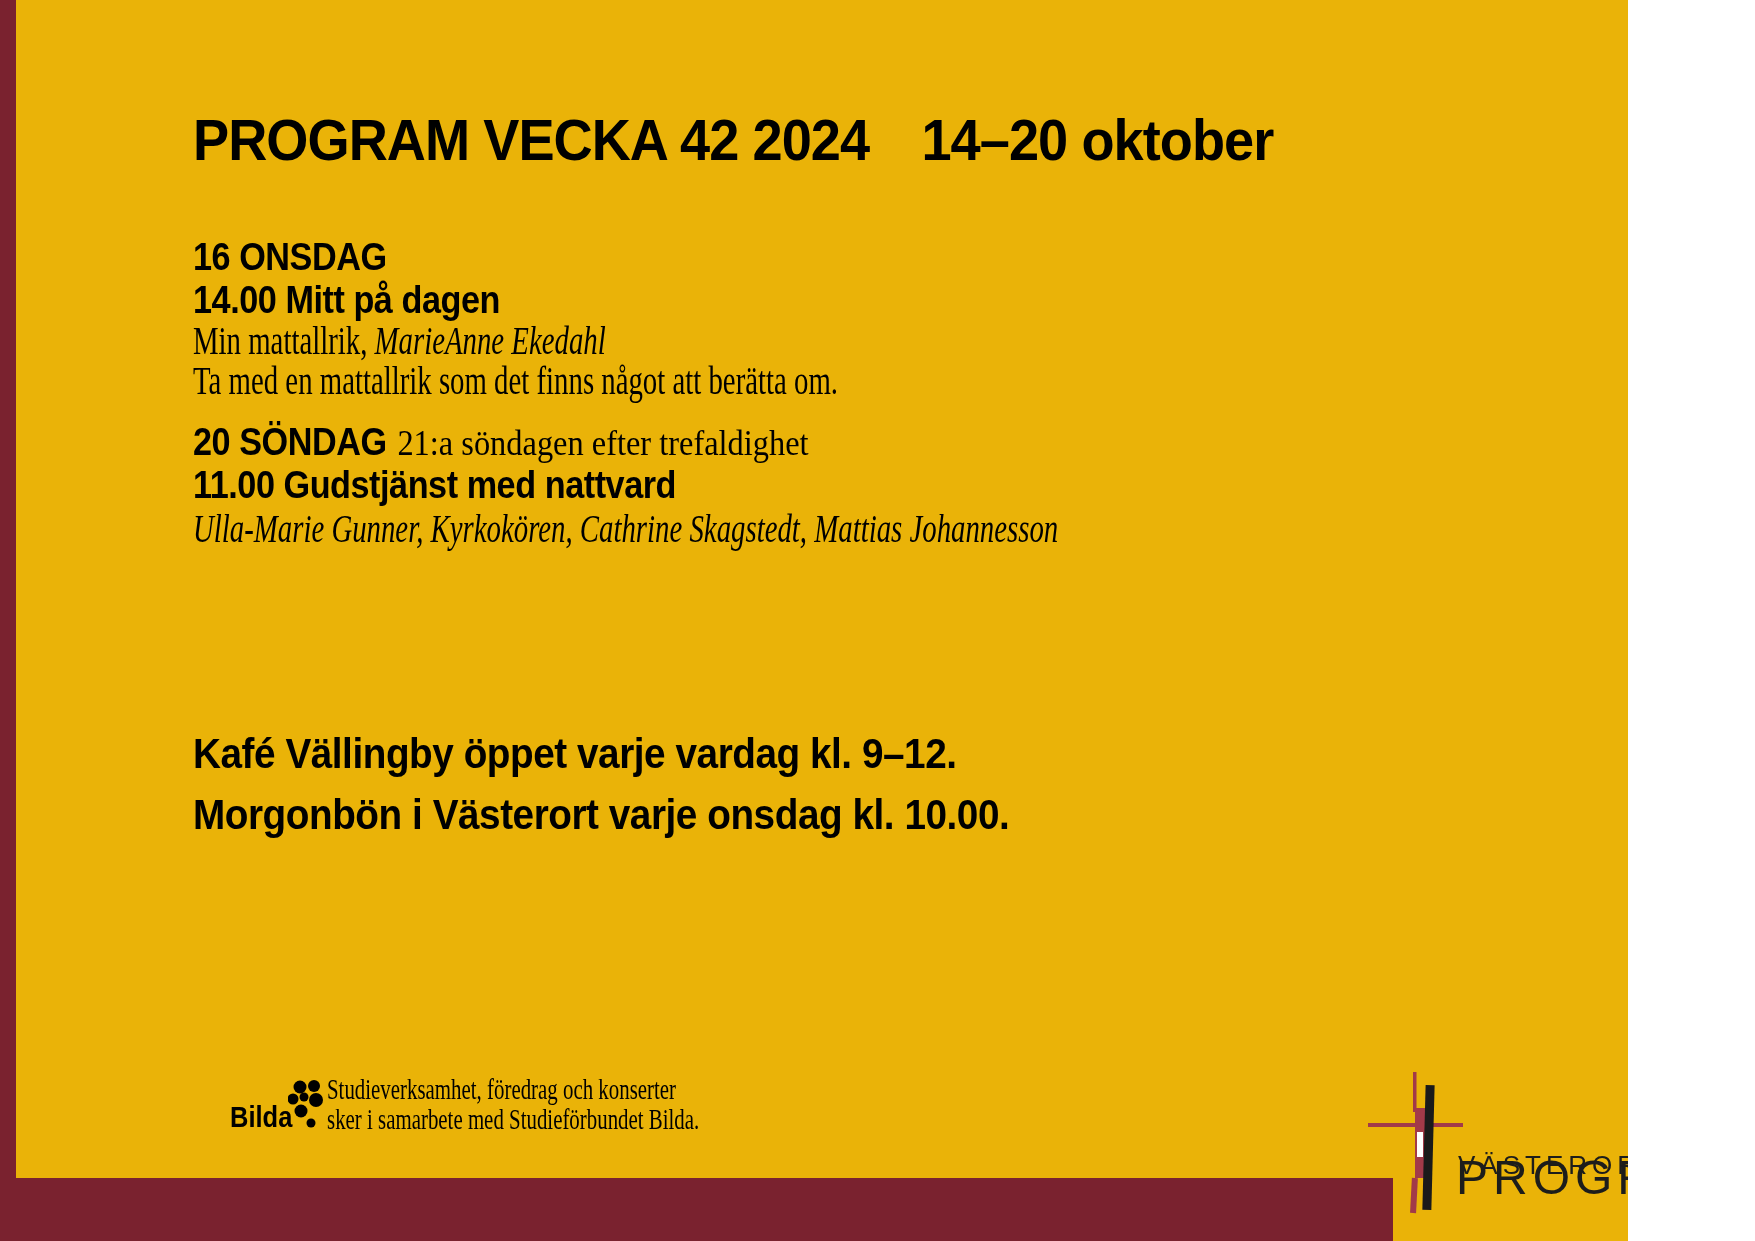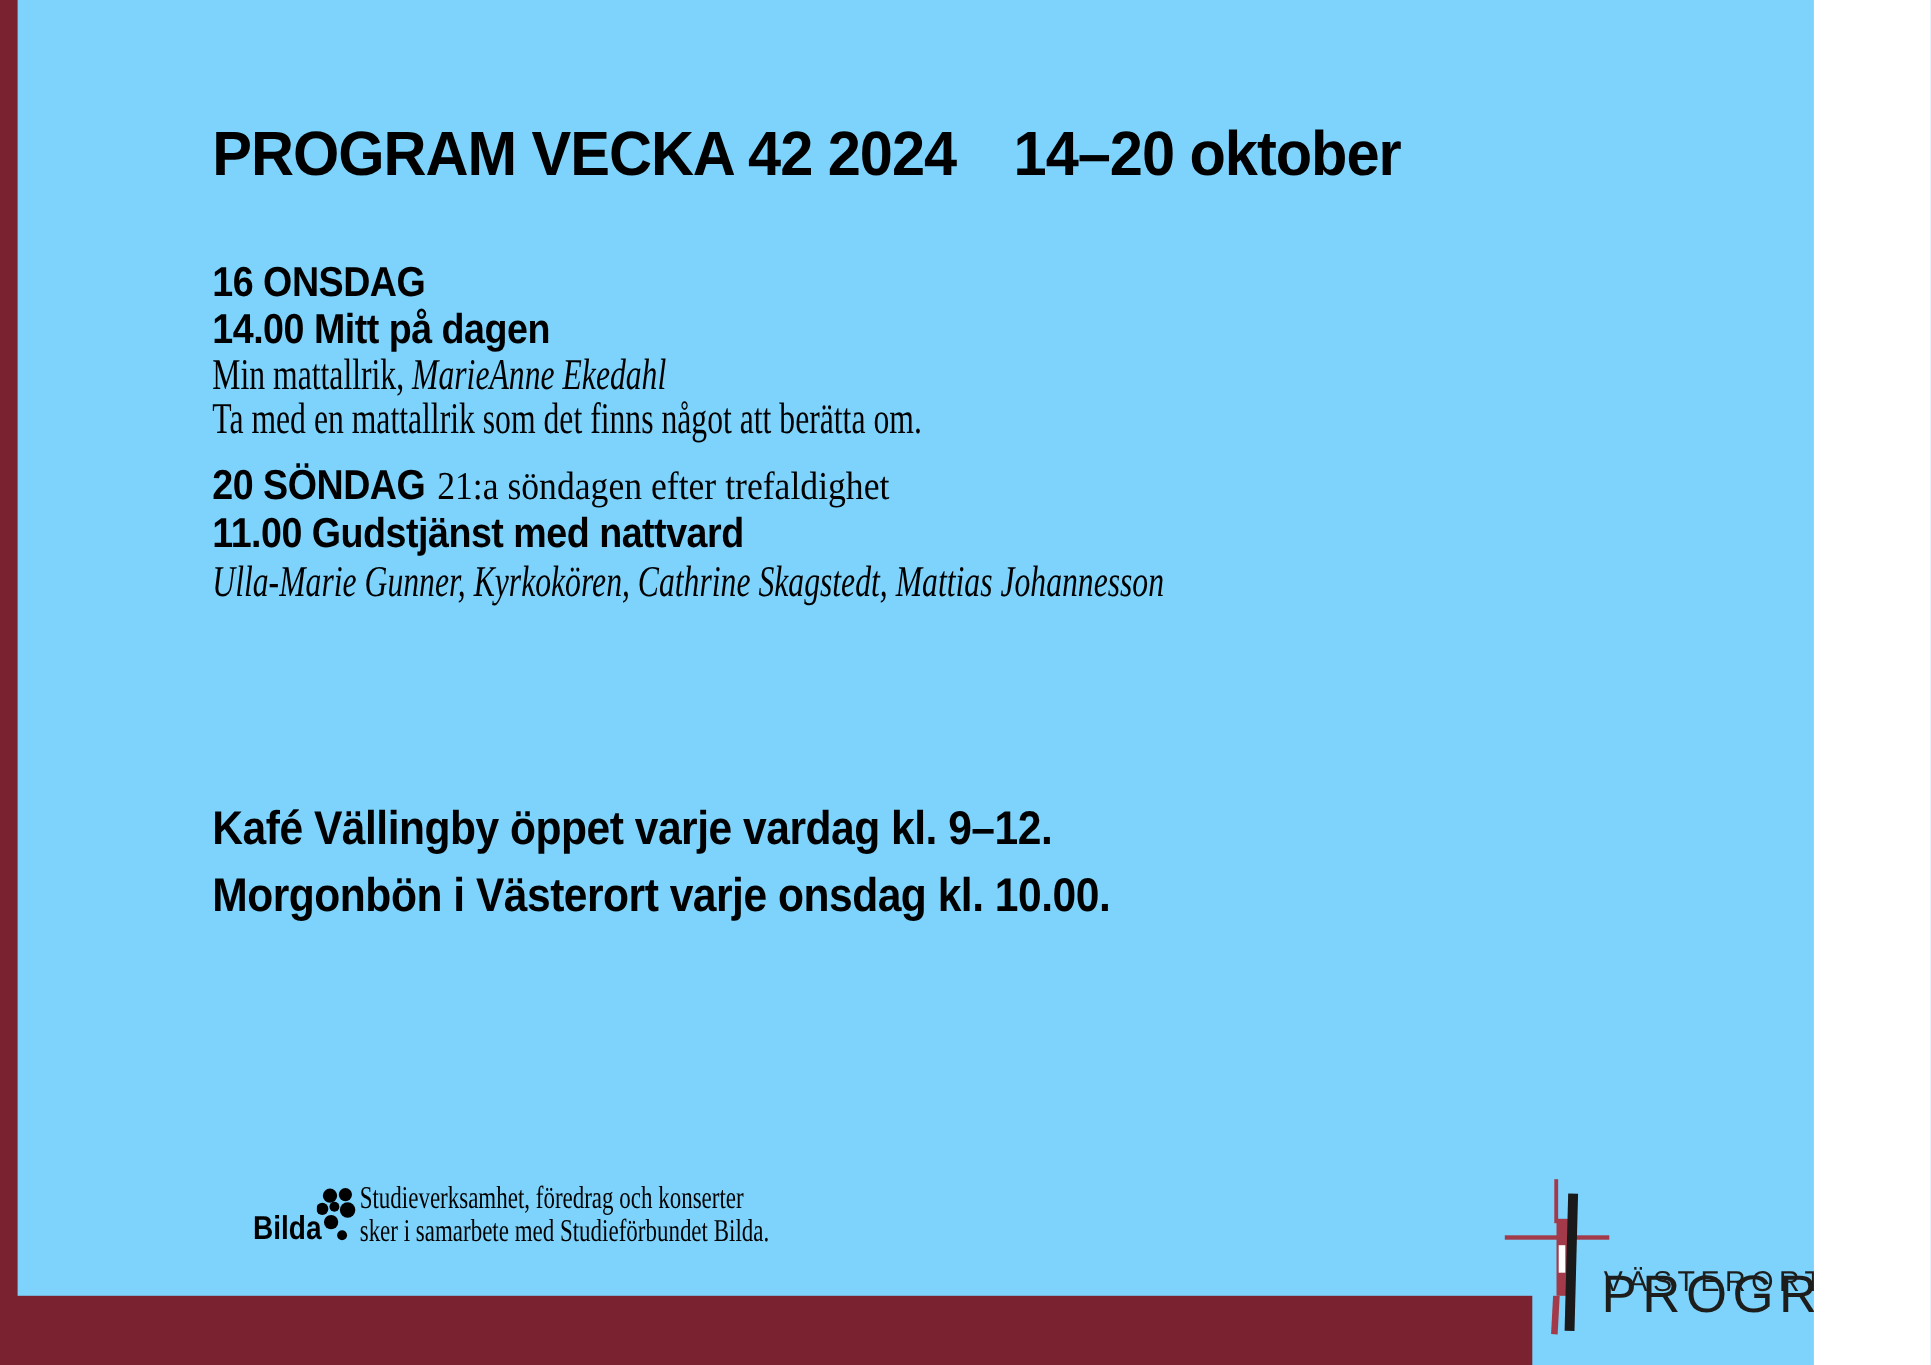--- a/index.html
+++ b/index.html
@@ -1,23 +1,22 @@
 <!DOCTYPE html>
 <html style="--maroon: #7a222f; --crossRed: #a23a49; --logoText: #1d1d1b;"><head>
 <meta charset="utf-8">
 <style>
   html,body{margin:0;padding:0;background:#ffffff;}
   .page{
     position:relative;
     width:1628px;height:1241px;
-    background:#7dd3fc;
+    background:#eab308;
     overflow:hidden;
     font-family:"Liberation Sans",sans-serif;
     color:#000;
-    padding-left:21px;
   }
   .left-bar{
     position:absolute;left:0;top:0;width:16px;height:1241px;
     background:var(--maroon,#7a222f);
   }
   .bottom-bar{
     position:absolute;left:0;top:1178px;width:1393px;height:63px;
     background:var(--maroon,#7a222f);
   }
   .abs{position:absolute;white-space:nowrap;line-height:1;}

